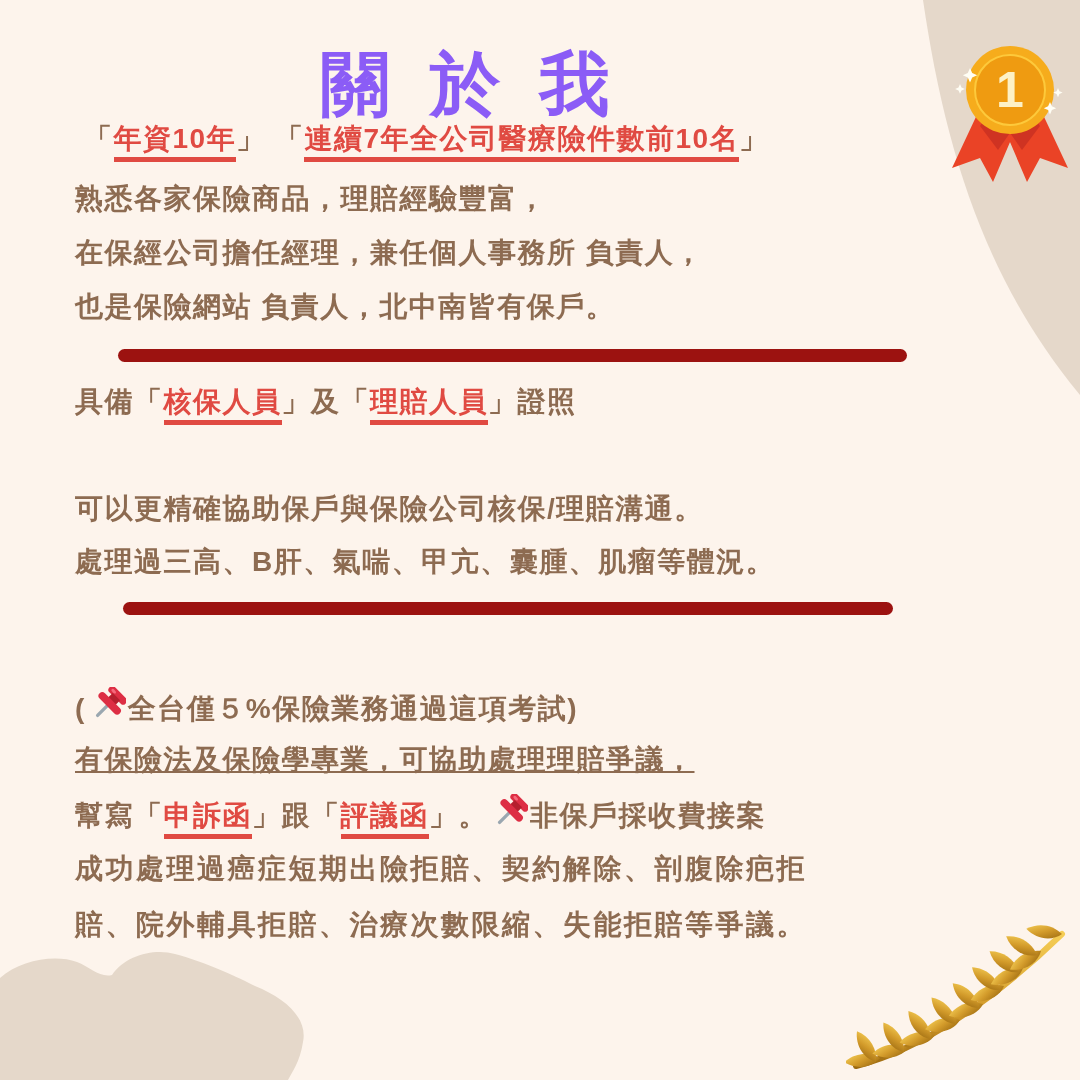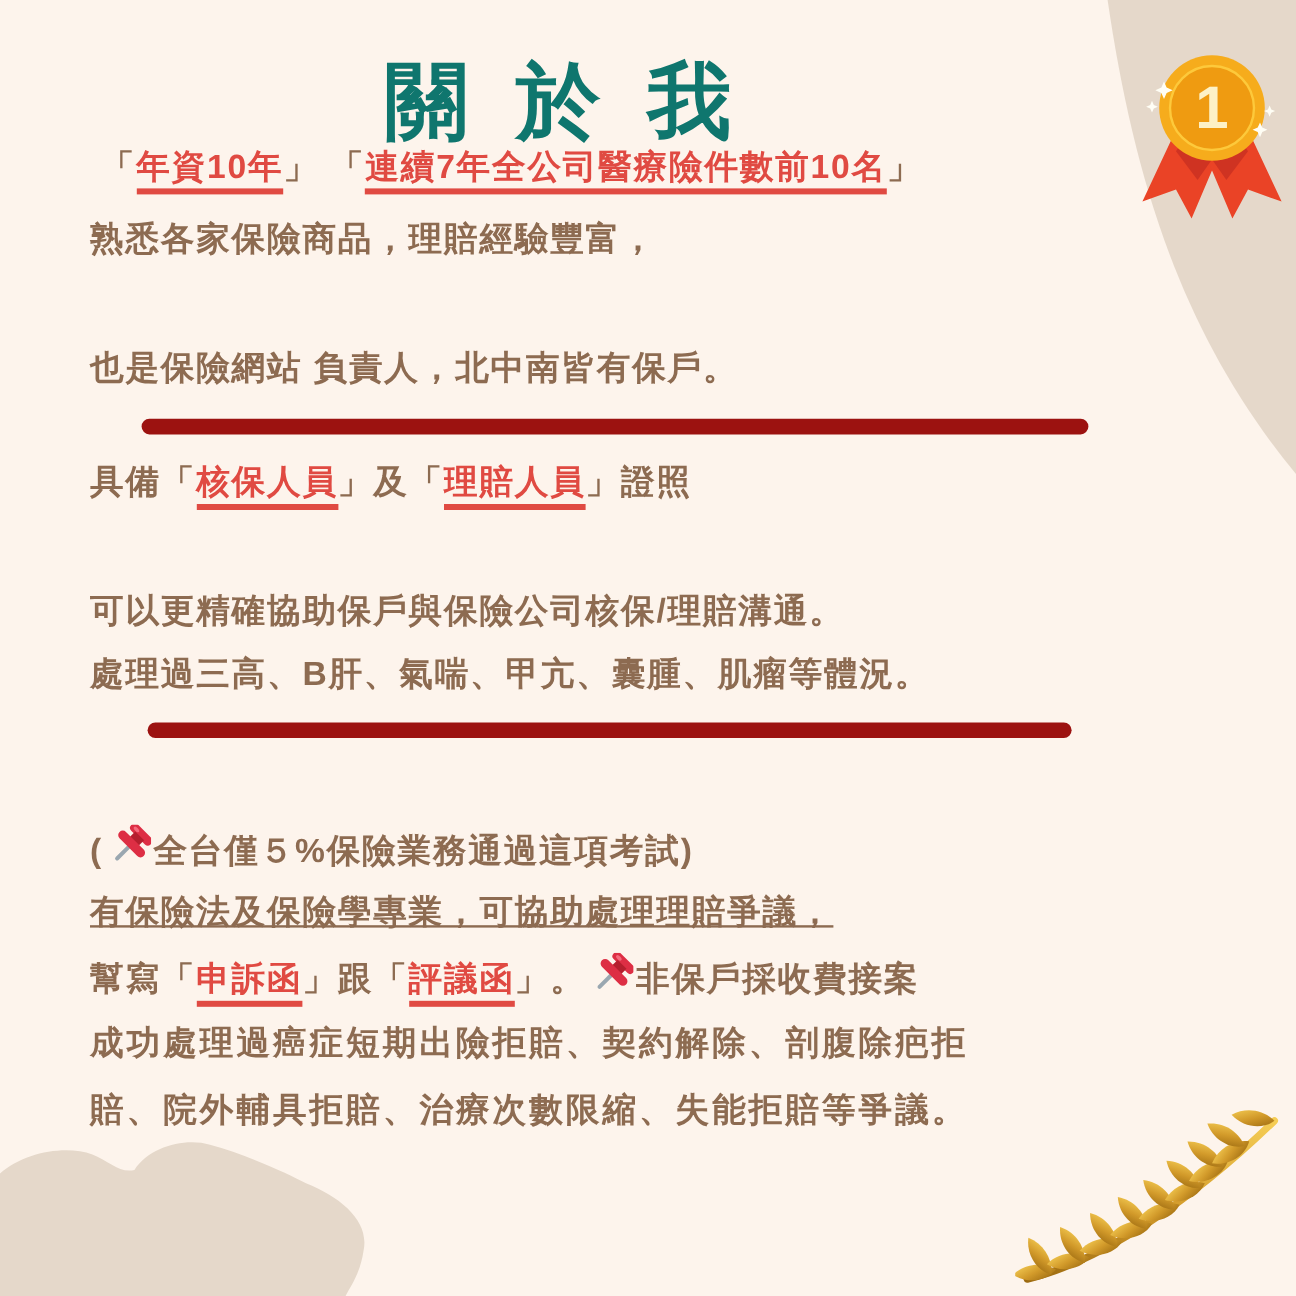--- a/index.html
+++ b/index.html
@@ -6,21 +6,21 @@
   .canvas{
     position:relative;width:1080px;height:1080px;overflow:hidden;
     background:#fdf4ec;
     font-family:"Liberation Sans","DejaVu Sans",sans-serif;
   }
   .blob{position:absolute;pointer-events:none;}
   .blob-tr{top:0;right:0;}
   .blob-bl{left:0;bottom:0;}
   .title{
     position:absolute;top:38px;left:0;width:940px;text-align:center;
-    font-size:70px;font-weight:700;color:#0f766e;letter-spacing:10px;
+    font-size:70px;font-weight:700;color:#8b5cf6;letter-spacing:10px;
   }
   .line{
     position:absolute;left:75px;white-space:nowrap;
     font-size:28px;font-weight:700;color:#8d6b51;letter-spacing:1.5px;
   }
   .hl{
     color:#e04a42;
     border-bottom:5px solid #e04a42;
     padding-bottom:3px;
   }
@@ -102,20 +102,21 @@
     <use href="#leaf-def" transform="translate(191,37) rotate(-62)"></use>
     <use href="#leaf-def" transform="translate(216,16) rotate(-85)"></use>
   </svg>
 
   <div class="title">關 於 我</div>
 
   <div class="line" style="top:120px;left:84px;">
     <span>「</span><span class="hl">年資10年</span><span>」 「</span><span class="hl">連續7年全公司醫療險件數前10名</span><span>」</span>
   </div>
   <div class="line" style="top:180px;">熟悉各家保險商品，理賠經驗豐富，</div>
+  <div class="line" style="top:234px;">在保經公司擔任經理，兼任個人事務所 負責人，</div>
   <div class="line" style="top:288px;">也是保險網站 負責人，北中南皆有保戶。</div>
 
   <div class="divider divider-1"></div>
 
   <div class="line" style="top:383px;">
     <span>具備「</span><span class="hl">核保人員</span><span>」及「</span><span class="hl">理賠人員</span><span>」證照</span>
   </div>
   <div class="line" style="top:490px;">可以更精確協助保戶與保險公司核保/理賠溝通。</div>
   <div class="line" style="top:543px;">處理過三高、B肝、氣喘、甲亢、囊腫、肌瘤等體況。</div>
 

